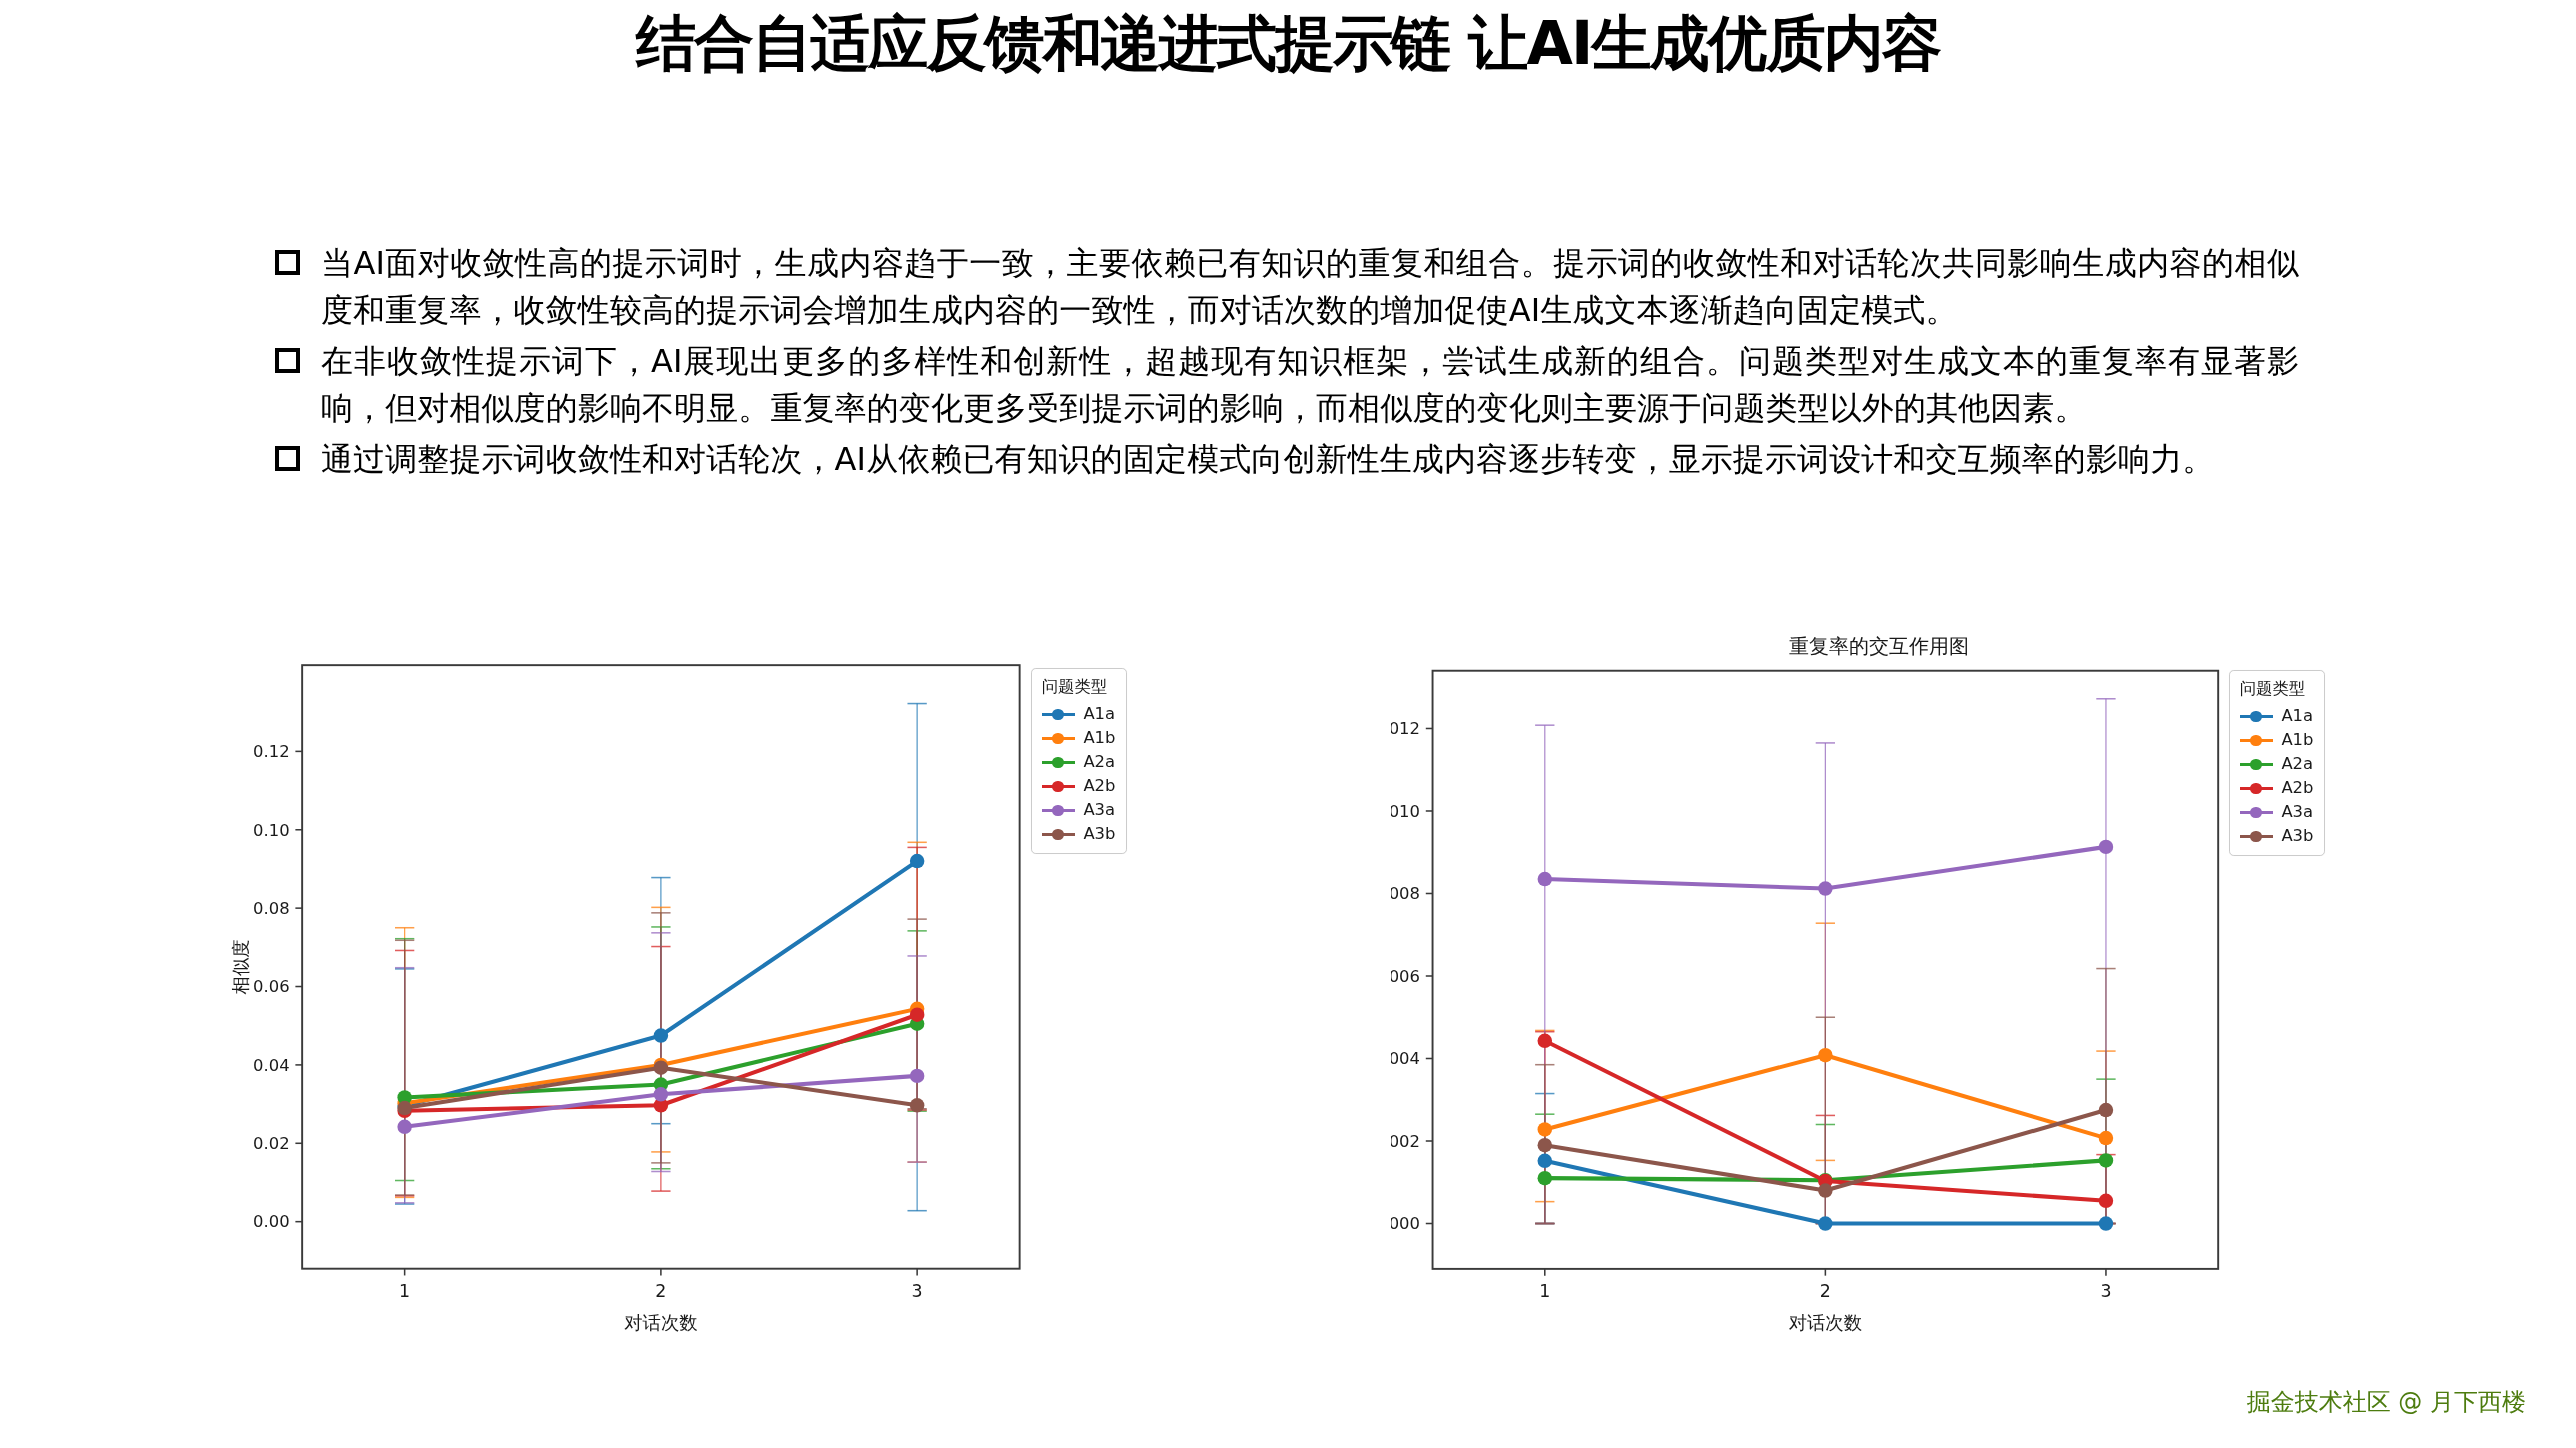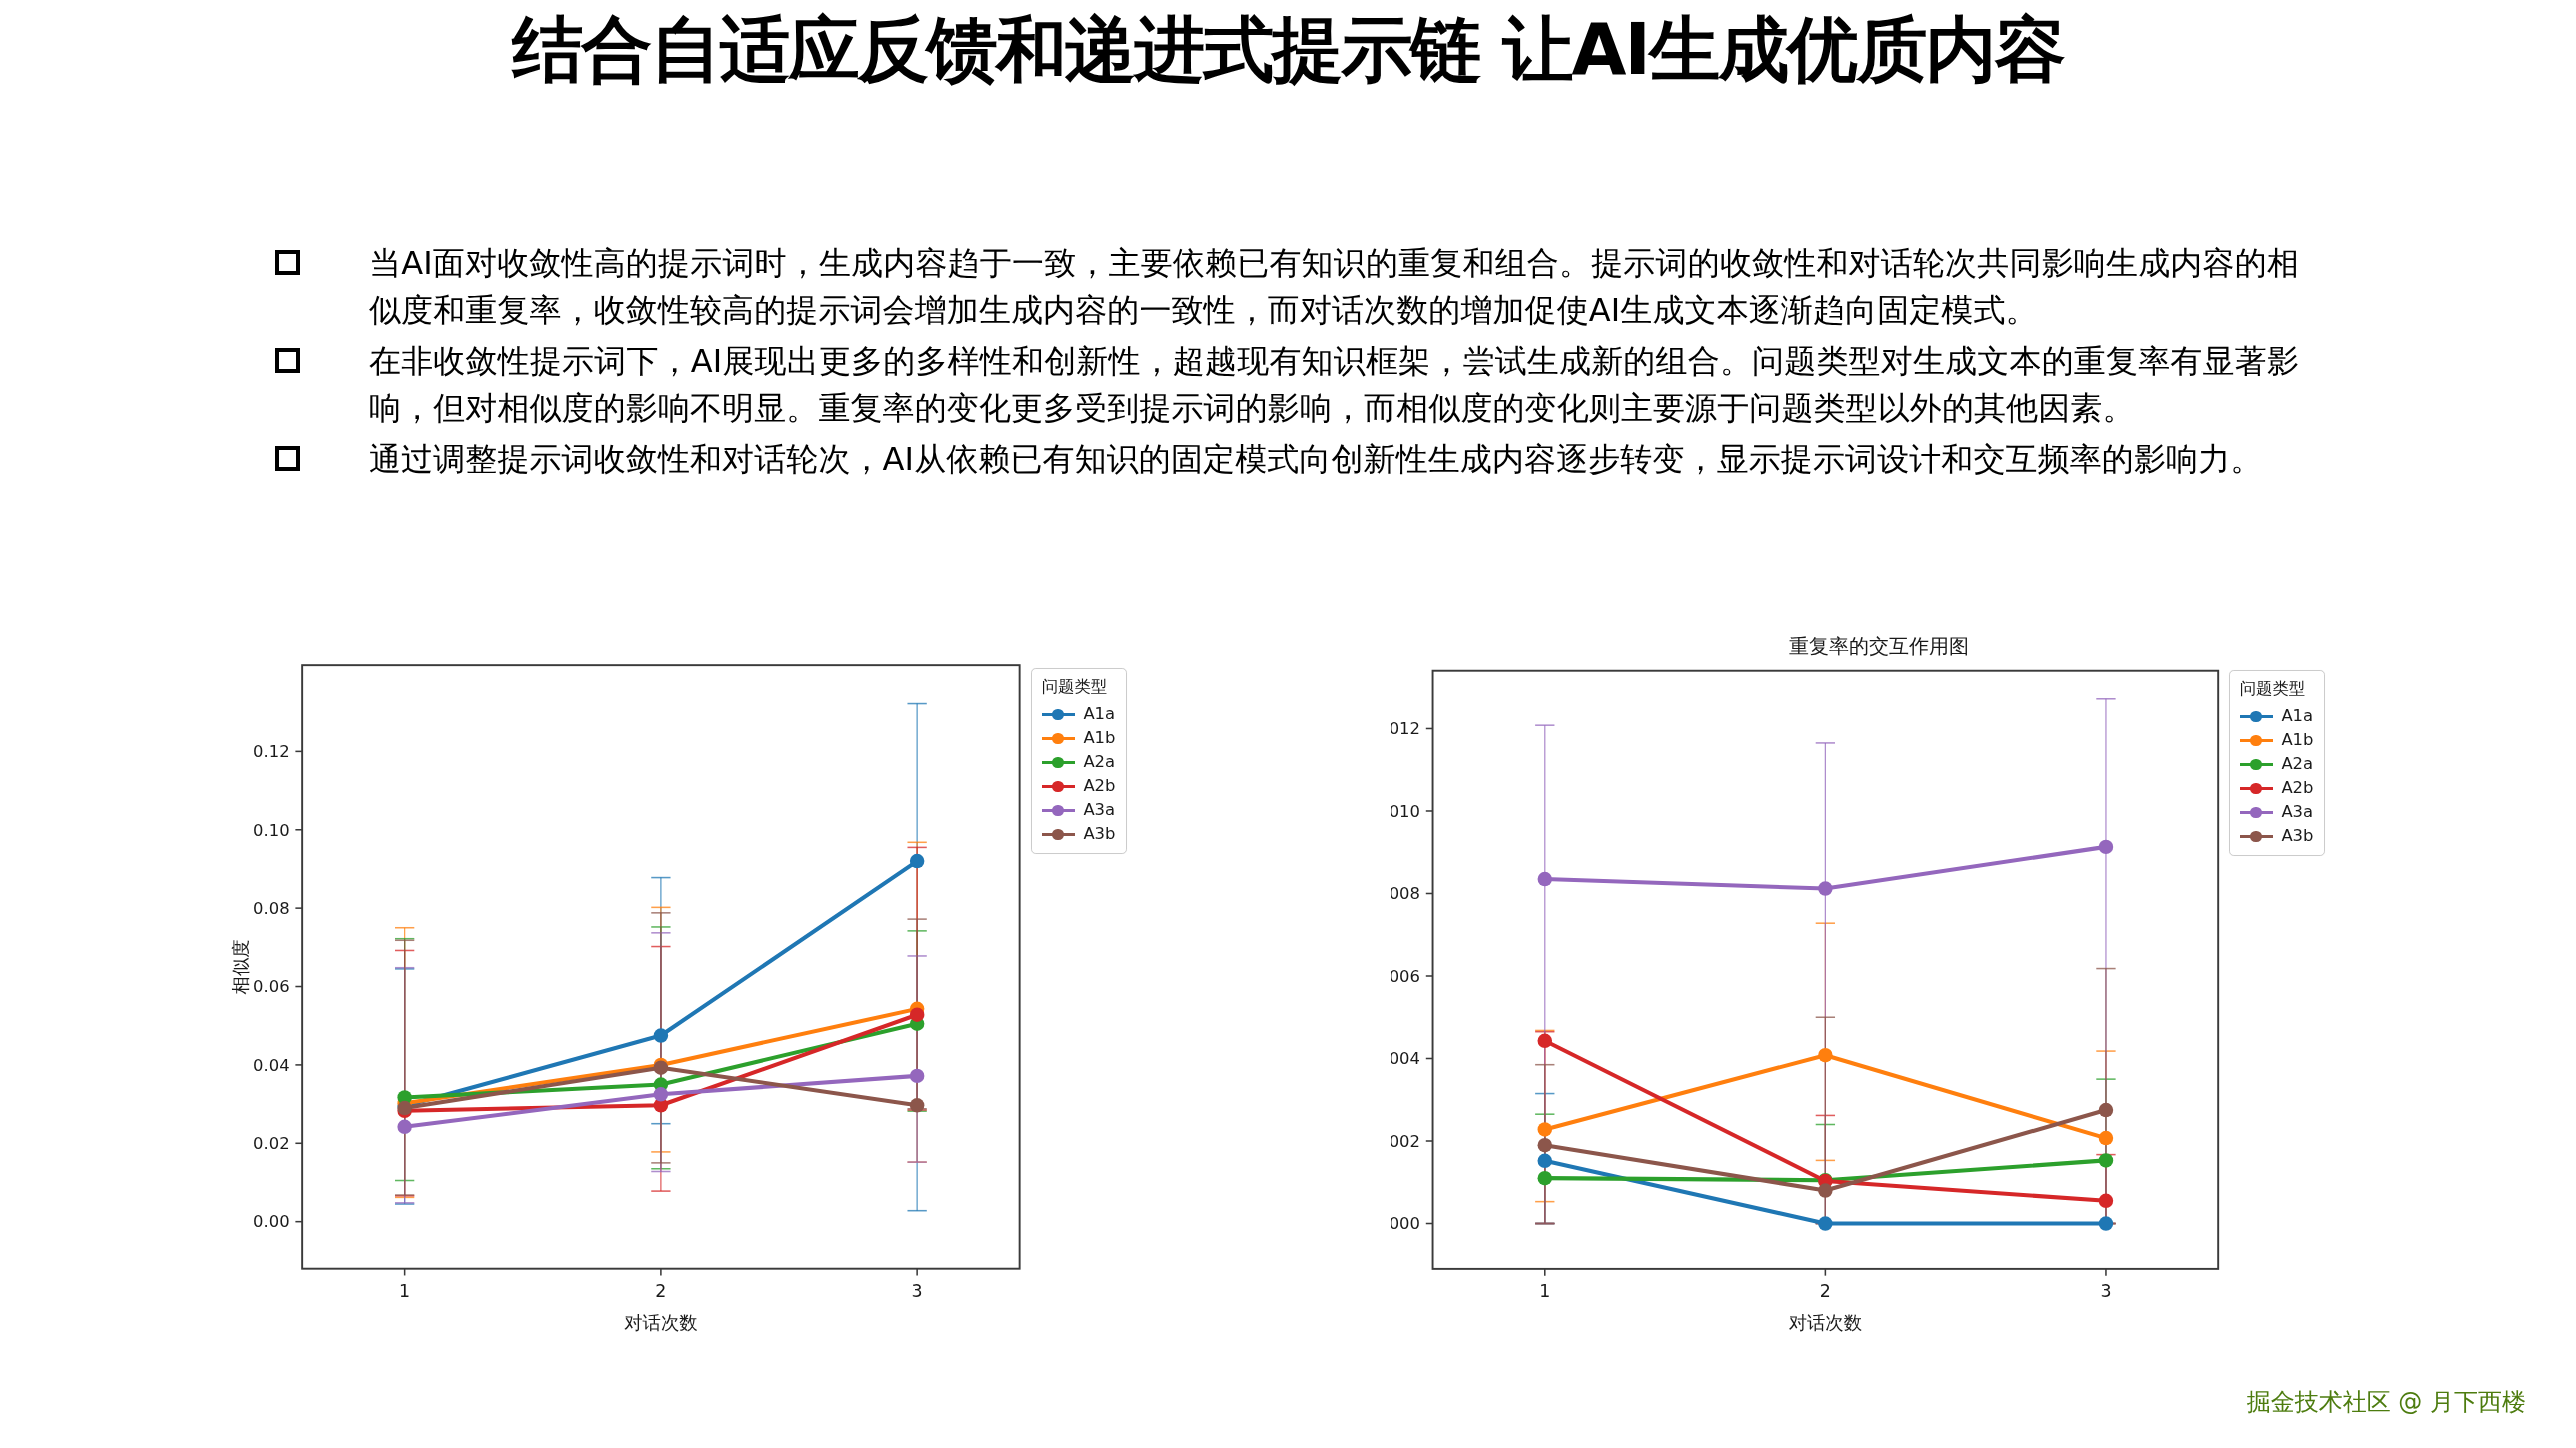--- a/index.html
+++ b/index.html
@@ -12,40 +12,39 @@
     font-family: "Liberation Sans", "DejaVu Sans", sans-serif;
     overflow: hidden;
   }
 
   
   #slide-title {
     position: absolute;
     left: 0; top: 9.7px;
     width: 2576px;
     text-align: center;
-    font-size: 71px;
+    font-size: 60px;
     font-weight: 700;
     letter-spacing: -1.9px;
     color: #000000;
     line-height: 1.12;
     white-space: nowrap;
     font-family: "DejaVu Sans", "Liberation Sans", sans-serif;
   }
 
   
   #bullet-list {
     position: absolute;
     left: 275px; top: 240px;
     width: 2024px;
   }
   .bullet-row {
     display: flex;
     align-items: flex-start;
     margin-bottom: 3.9px;
-    gap: 48px;
   }
   .bullet-marker {
     flex: 0 0 auto;
     width: 25px; height: 25px;
     margin: 9.7px 21px 0 0;
     border: 4.8px solid #000;
     background: #ffffff;
     box-sizing: border-box;
   }
   .bullet-text {

